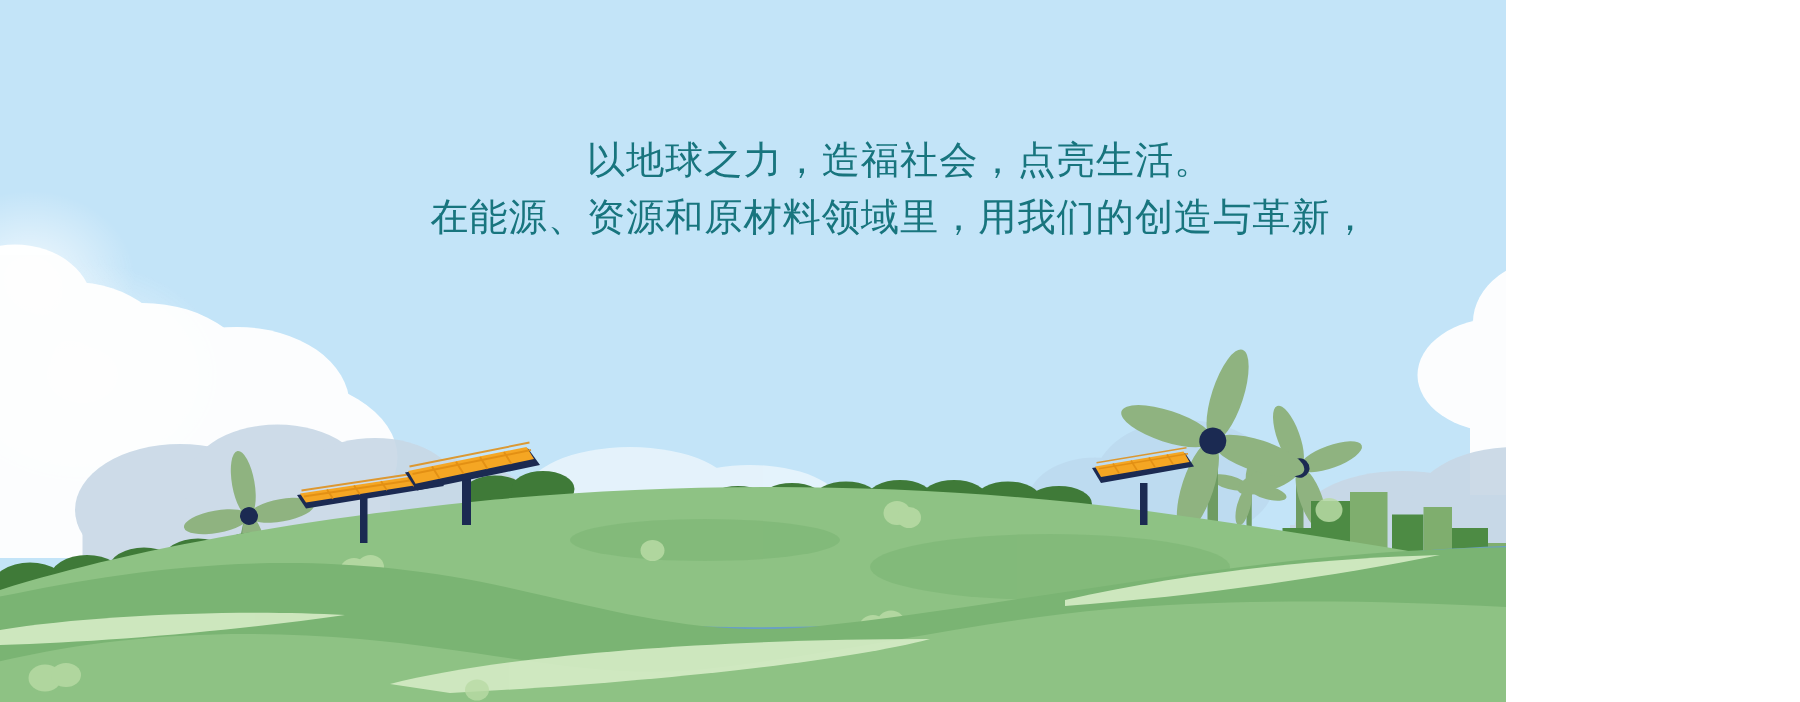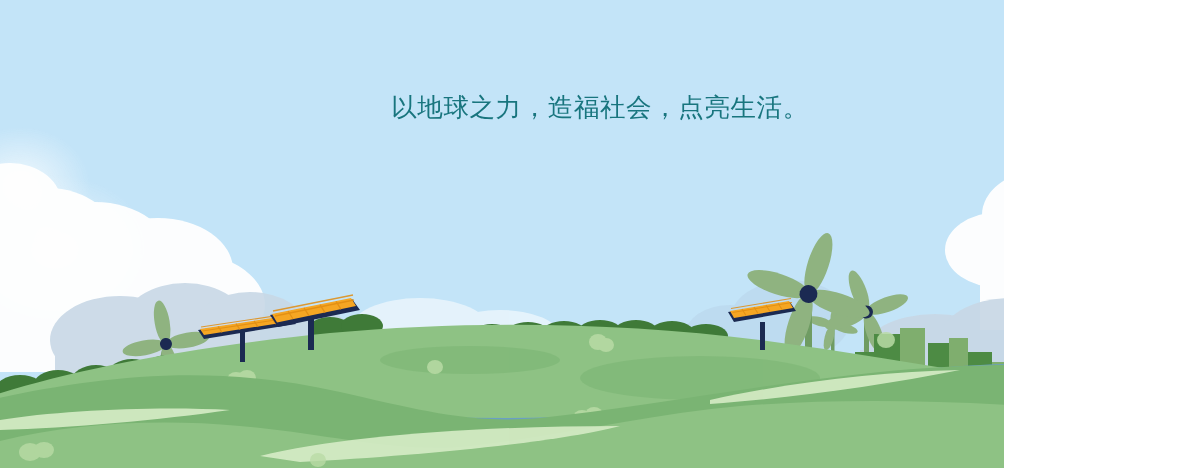--- a/index.html
+++ b/index.html
@@ -326,15 +326,16 @@
           <line x1="731" y1="308.5" x2="791" y2="298.5"></line>
           <line x1="732.5" y1="312.5" x2="792" y2="302.5"></line>
         </g>
       </g>
 
     </g>
   </svg>
 
   <div id="tagline">
     <span class="line">以地球之力，造福社会，点亮生活。</span>
+    <span class="line">在能源、资源和原材料领域里，用我们的创造与革新，</span>
   </div>
 
 </div>
 
 </body></html>

